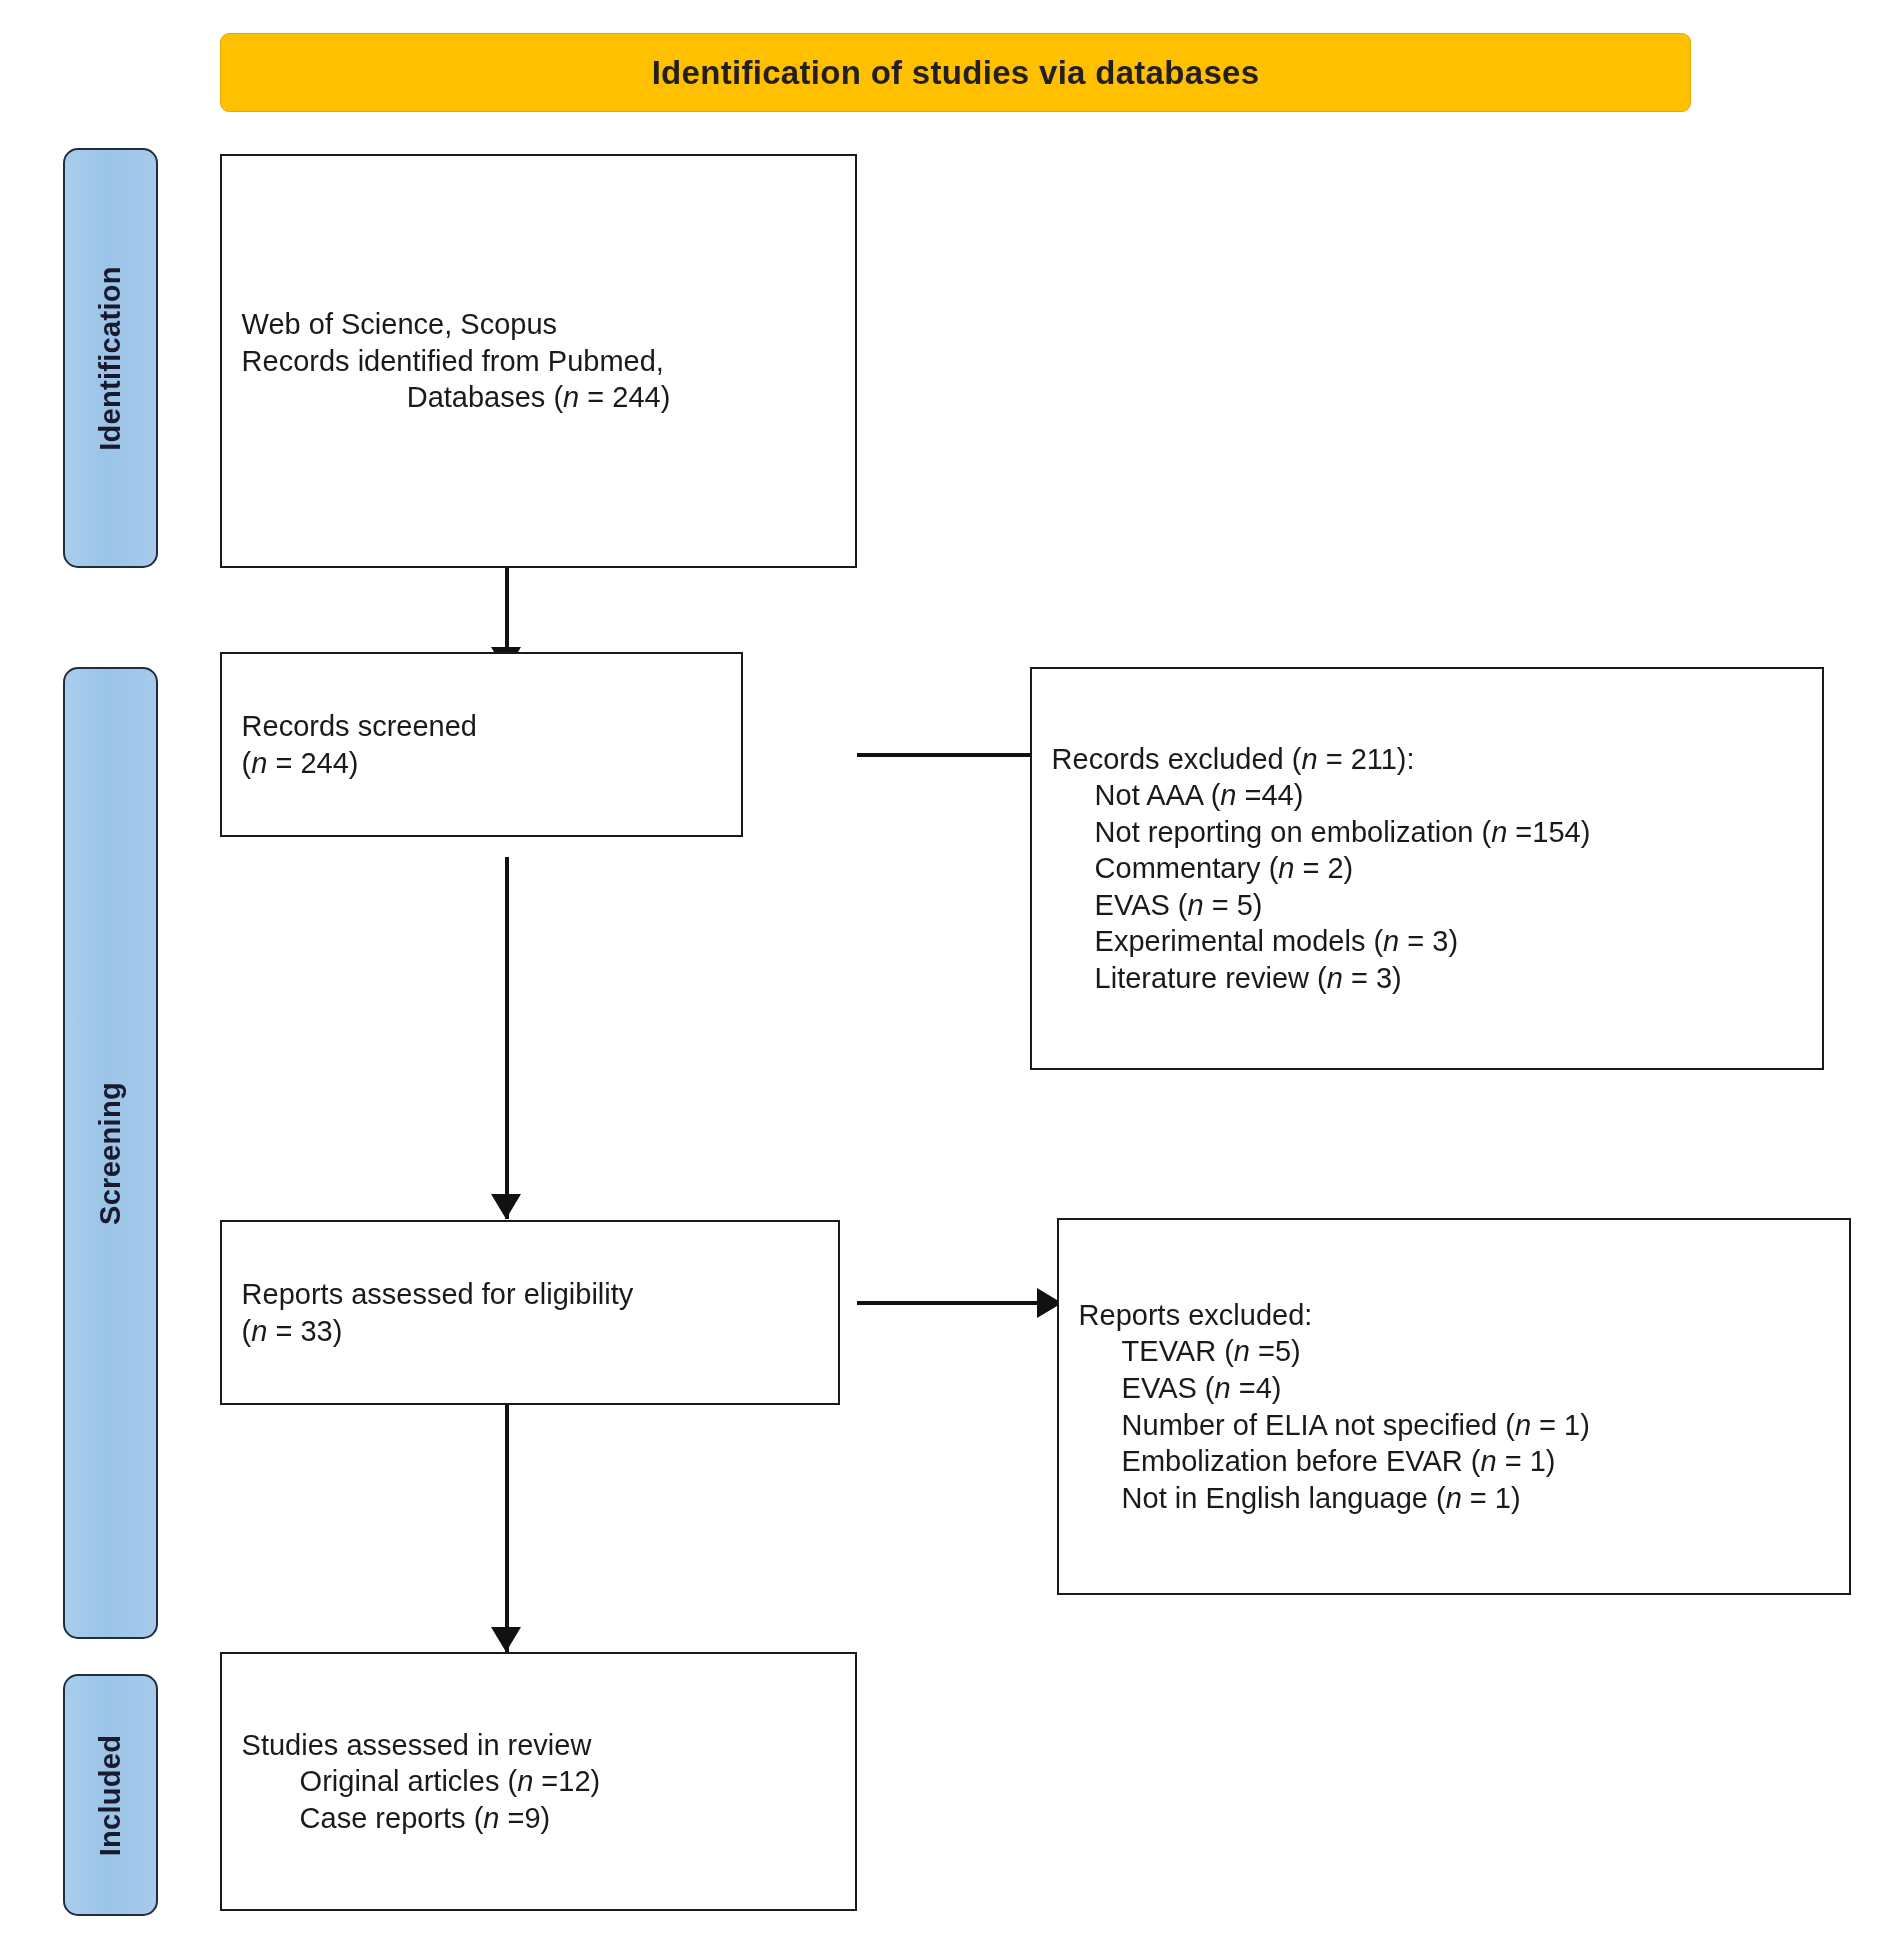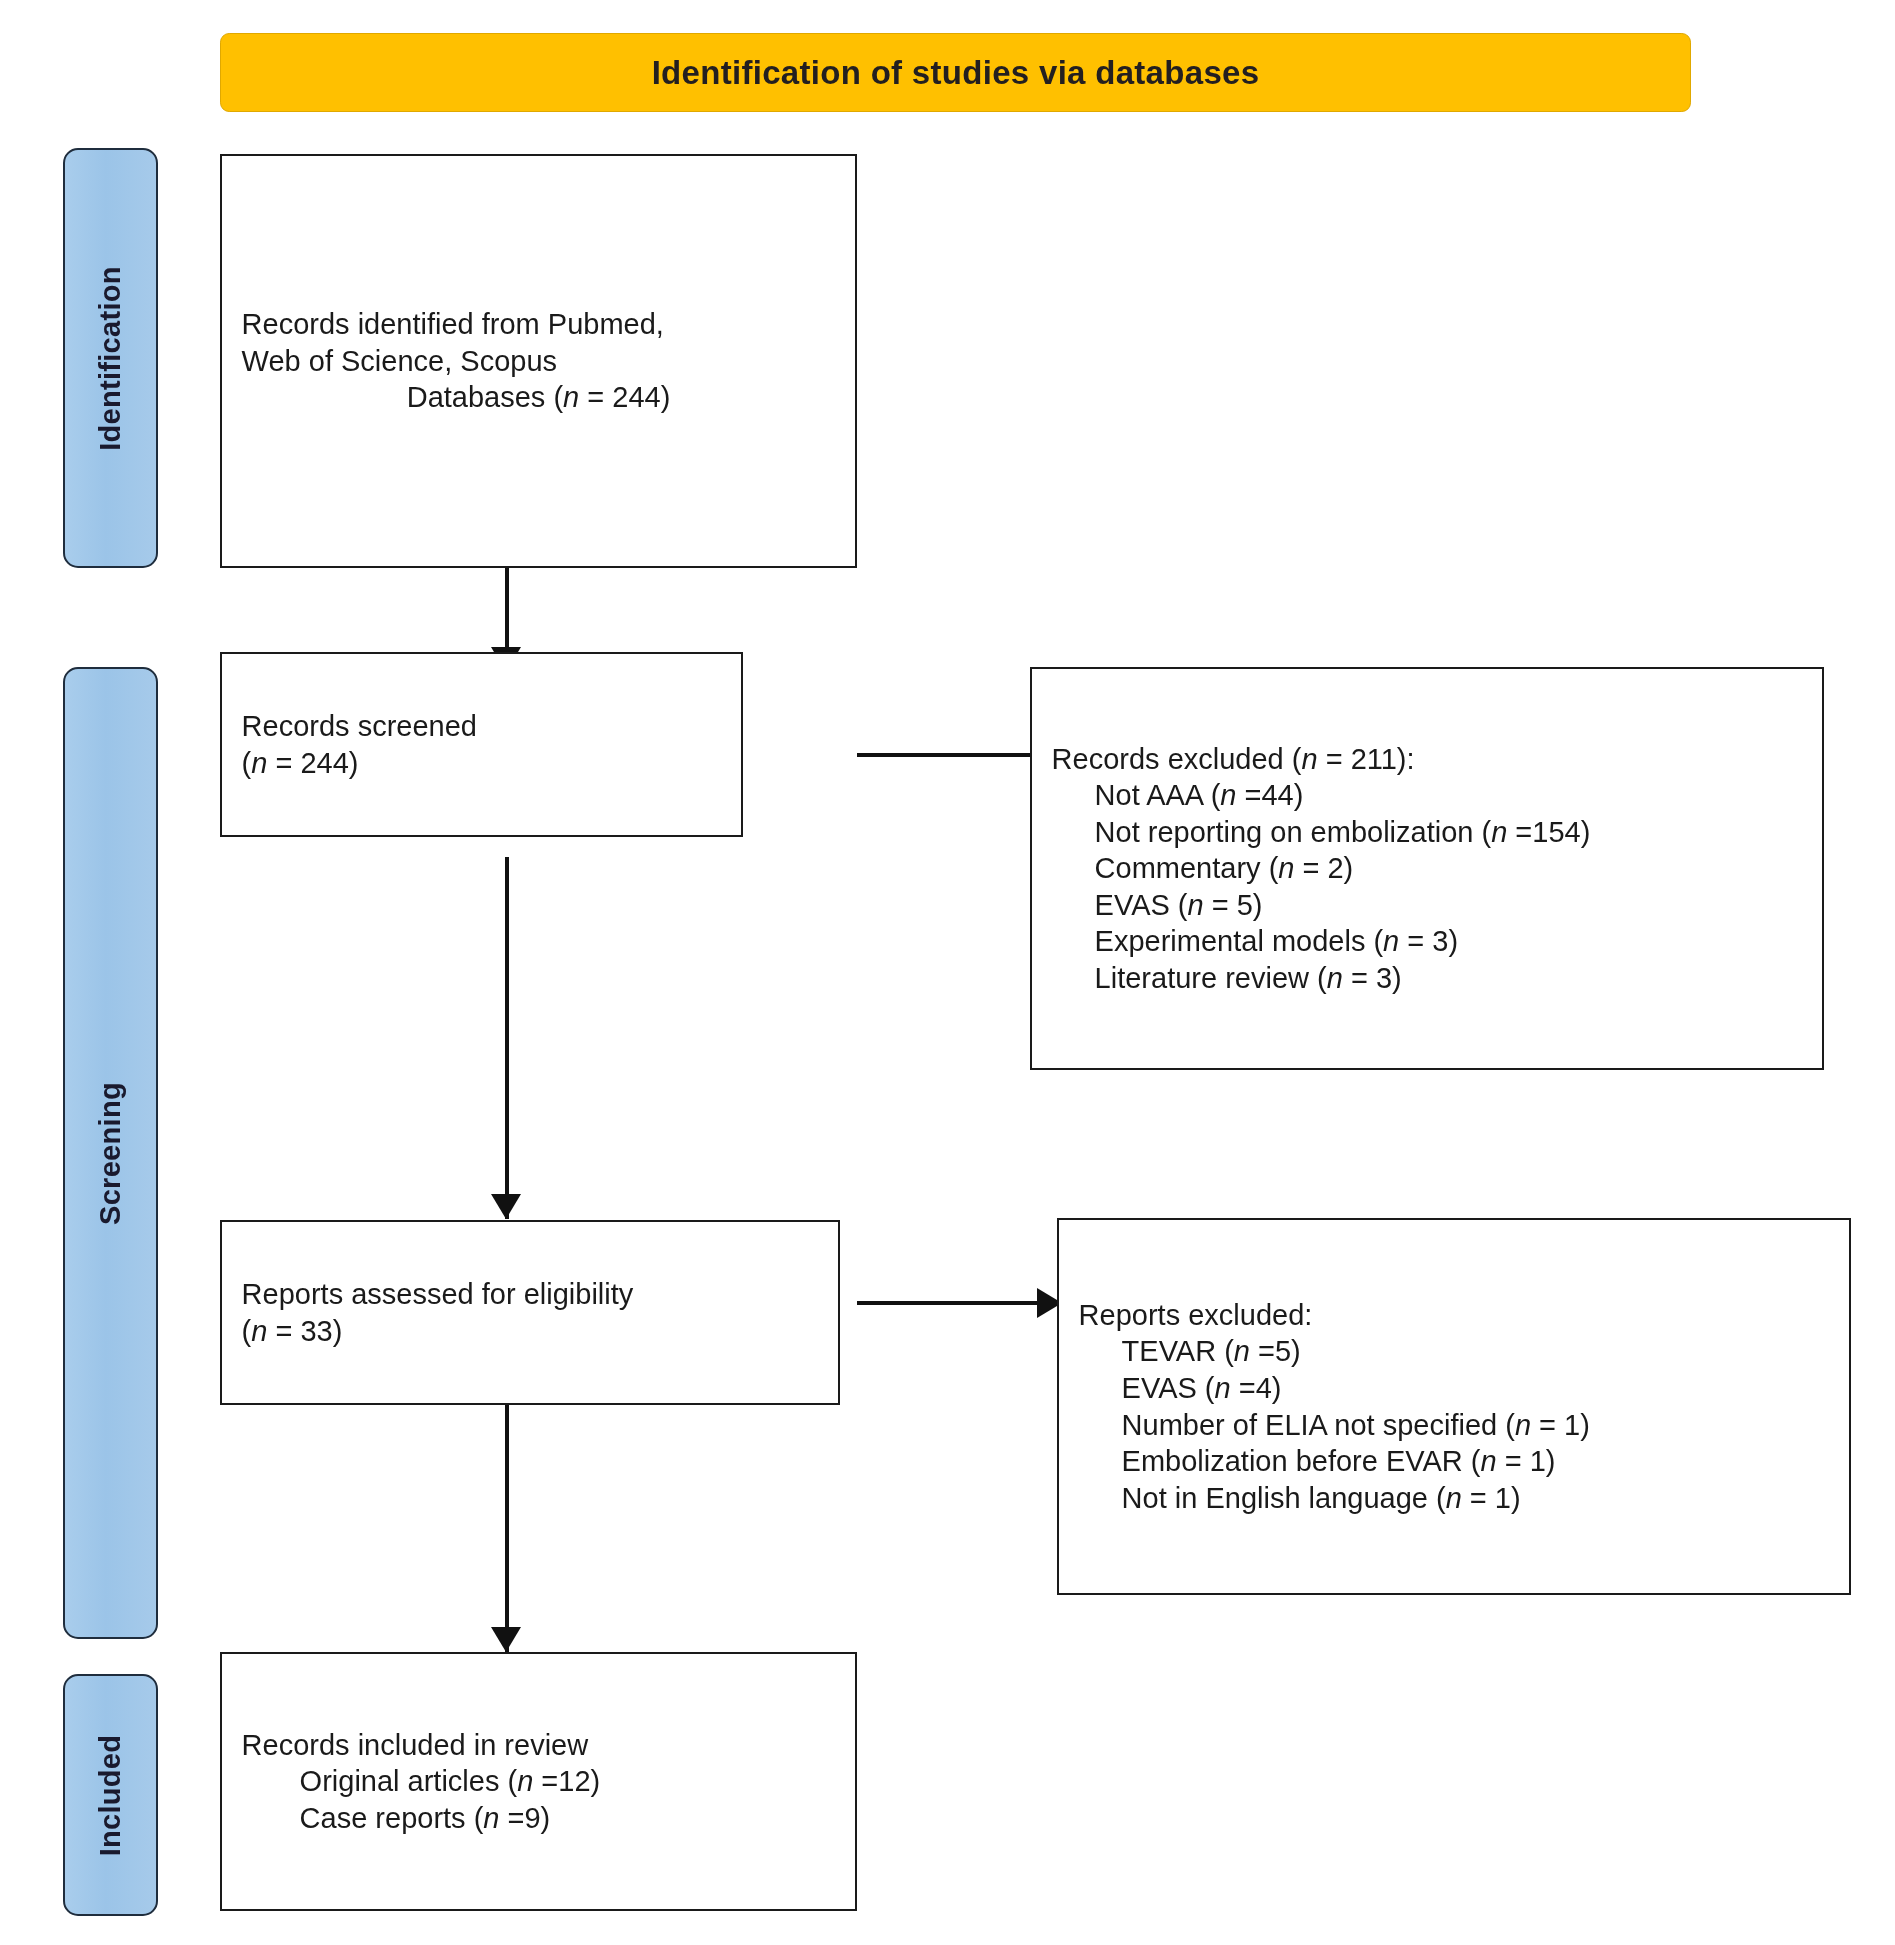--- a/index.html
+++ b/index.html
@@ -129,22 +129,22 @@
   <div class="stage-pill" style="left:63px; top:667px; width:95px; height:972px;">
     <span class="stage-label">Screening</span>
   </div>
 
   <div class="stage-pill" style="left:63px; top:1674px; width:95px; height:242px;">
     <span class="stage-label">Included</span>
   </div>
 
   <div class="fbox" style="left:220px; top:154px; width:637px; height:414px;">
     <div class="fbox-inner">
+      <div class="line">Web of Science, Scopus</div>
       <div class="line">Records identified from Pubmed,</div>
-      <div class="line">Web of Science, Scopus</div>
       <div class="line center">Databases (<span class="ital">n</span> = 244)</div>
     </div>
   </div>
 
   <div class="vline" style="left:505px; top:568px; height:104px;"></div>
   <div class="arrow-down" style="left:491px; top:647px;"></div>
 
   <div class="fbox" style="left:220px; top:652px; width:523px; height:185px;">
     <div class="fbox-inner">
       <div class="line">Records screened</div>
@@ -189,20 +189,20 @@
       <div class="line indent">Embolization before EVAR (<span class="ital">n</span> = 1)</div>
       <div class="line indent">Not in English language (<span class="ital">n</span> = 1)</div>
     </div>
   </div>
 
   <div class="vline" style="left:505px; top:1405px; height:247px;"></div>
   <div class="arrow-down" style="left:491px; top:1627px;"></div>
 
   <div class="fbox" style="left:220px; top:1652px; width:637px; height:259px;">
     <div class="fbox-inner">
-      <div class="line">Records included in review</div>
+      <div class="line">Studies assessed in review</div>
       <div class="line indent2">Original articles  (<span class="ital">n</span> =12)</div>
       <div class="line indent2">Case reports (<span class="ital">n</span> =9)</div>
     </div>
   </div>
 
 </div>
 
 
 </body></html>

